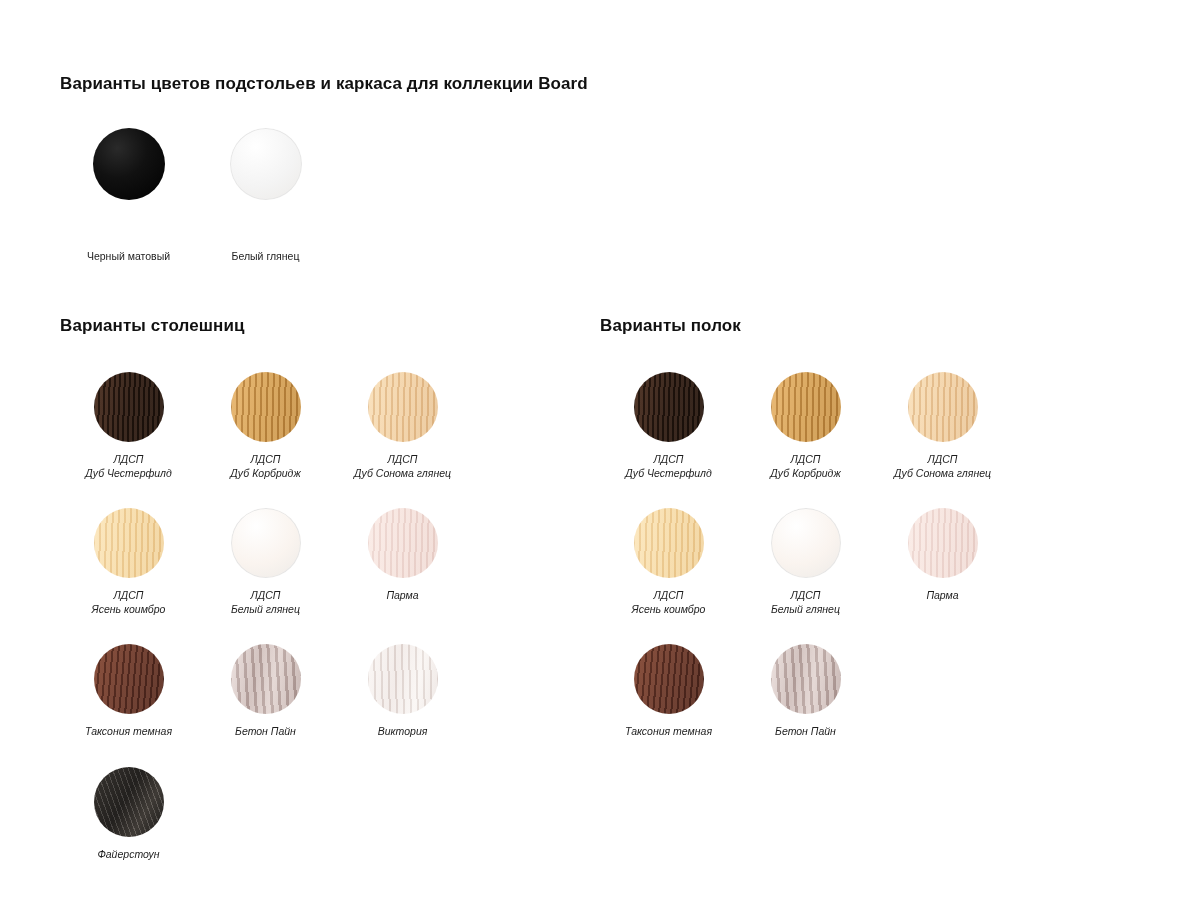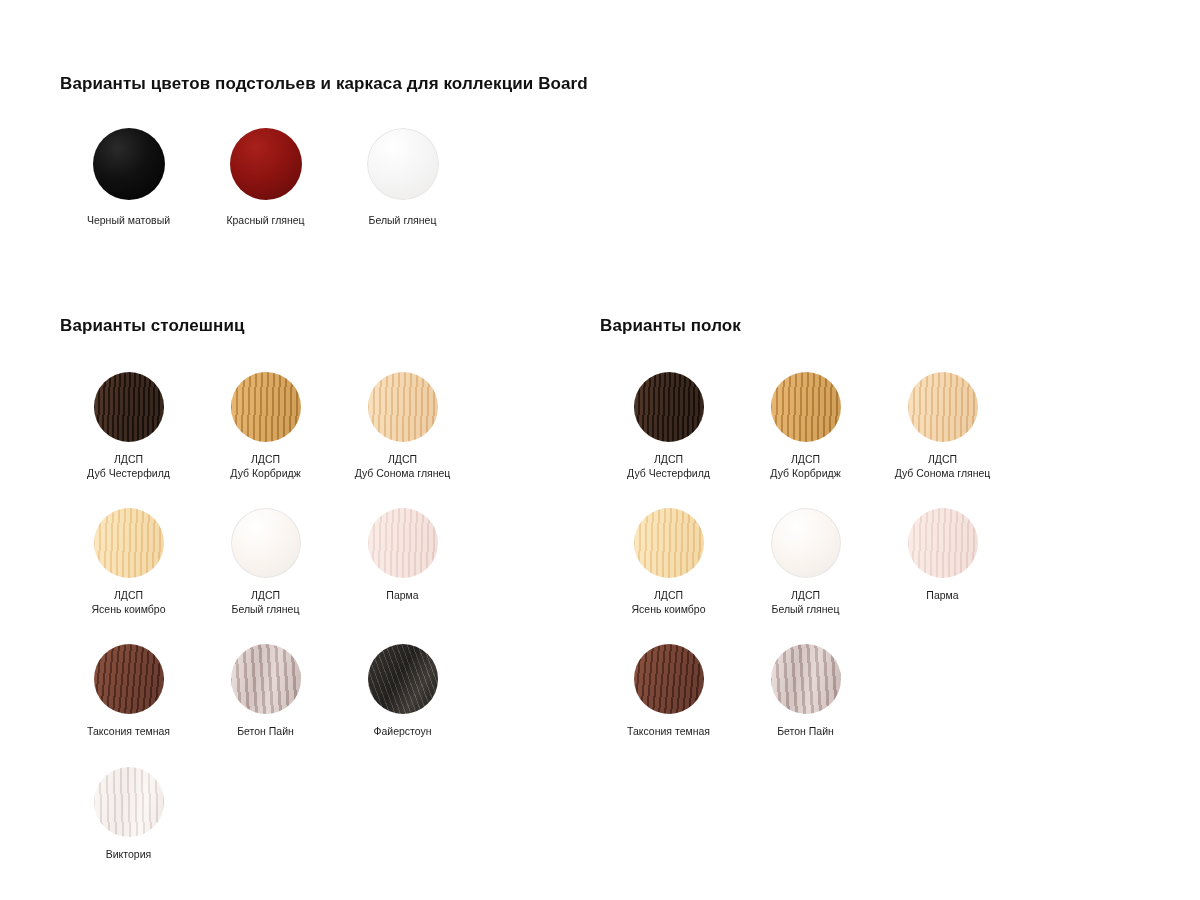--- a/index.html
+++ b/index.html
@@ -59,35 +59,36 @@
     margin-top: 13px;
     font-size: 10.5px;
     line-height: 14px;
     text-align: center;
     color: #1d1d1d;
     white-space: pre-line;
   }
   .frame-swatches {
     margin-top: 34px;
   }
-  .frame-section .swatch-cell { width: 137px; }
+  .frame-section .swatch-cell { width: 137px; gap: 36px; }
 
   
   .gallery {
     position: absolute;
     top: 294px;
     margin-top: 22px;
   }
   #tops-gallery { left: 60px; width: 520px; }
   #shelves-gallery { left: 600px; width: 520px; }
 
   .gallery-grid {
     margin-top: 36px;
     display: flex;
     flex-wrap: wrap;
+    font-style: italic;
   }
   .gallery-grid .swatch-cell {
     width: 137px;
     margin-bottom: 28px;
   }
   .gallery-grid .swatch {
     width: 70px;
     height: 70px;
   }
   .gallery-grid .swatch-label {
@@ -102,24 +103,20 @@
 <div class="page">
 
   <section class="frame-section">
     <h2 class="section-title">Варианты цветов подстольев и каркаса для коллекции Board</h2>
     <div class="swatch-row frame-swatches" id="frame-swatches">
         <div class="swatch-cell">
           <div class="swatch" style="background: radial-gradient(circle at 34% 28%, rgb(42, 42, 42) 0%, rgb(17, 17, 17) 42%, rgb(0, 0, 0) 100%) rgb(13, 13, 13);"></div>
           <div class="swatch-label">Черный матовый</div>
         </div>
         <div class="swatch-cell">
-          <div class="swatch" style="background: radial-gradient(circle at 36% 26%, rgb(168, 32, 27) 0%, rgb(141, 19, 16) 45%, rgb(94, 11, 9) 100%) rgb(141, 19, 16);"></div>
-          <div class="swatch-label">Красный глянец</div>
-        </div>
-        <div class="swatch-cell">
           <div class="swatch bordered" style="background: radial-gradient(circle at 36% 26%, rgb(255, 255, 255) 0%, rgb(244, 244, 244) 55%, rgb(236, 234, 231) 100%) rgb(244, 244, 244);"></div>
           <div class="swatch-label">Белый глянец</div>
         </div>
       </div>
   </section>
 
   <section class="gallery" id="tops-gallery">
     <h2 class="section-title">Варианты столешниц</h2>
     <div class="gallery-grid" id="tops-grid">
         <div class="swatch-cell">
@@ -153,26 +150,26 @@
         </div>
         <div class="swatch-cell">
           <div class="swatch" style="background: repeating-linear-gradient(95deg, rgba(40, 15, 8, 0.35) 0px, rgba(40, 15, 8, 0.35) 2px, rgba(200, 140, 110, 0.18) 2px, rgba(200, 140, 110, 0.18) 6px), linear-gradient(110deg, rgb(126, 69, 52) 0%, rgb(99, 53, 42) 52%, rgb(78, 40, 32) 100%) rgb(107, 58, 44);"></div>
           <div class="swatch-label">Таксония темная</div>
         </div>
         <div class="swatch-cell">
           <div class="swatch" style="background: repeating-linear-gradient(86deg, rgba(120, 100, 100, 0.22) 0px, rgba(120, 100, 100, 0.22) 3px, rgba(255, 250, 250, 0.35) 3px, rgba(255, 250, 250, 0.35) 8px), linear-gradient(100deg, rgb(229, 215, 211) 0%, rgb(189, 168, 163) 35%, rgb(216, 199, 194) 60%, rgb(169, 146, 141) 100%) rgb(201, 179, 173);"></div>
           <div class="swatch-label">Бетон Пайн</div>
         </div>
         <div class="swatch-cell">
+          <div class="swatch" style="background: repeating-linear-gradient(88deg, rgba(190, 175, 170, 0.25) 0px, rgba(190, 175, 170, 0.25) 2px, rgba(255, 253, 252, 0.5) 2px, rgba(255, 253, 252, 0.5) 7px), linear-gradient(100deg, rgb(247, 242, 239) 0%, rgb(231, 220, 216) 40%, rgb(246, 241, 238) 70%, rgb(222, 210, 205) 100%) rgb(239, 232, 228);"></div>
+          <div class="swatch-label">Виктория</div>
+        </div>
+        <div class="swatch-cell">
           <div class="swatch" style="background: repeating-linear-gradient(70deg, rgba(255, 255, 255, 0.1) 0px, rgba(255, 255, 255, 0.1) 1px, rgba(0, 0, 0, 0.25) 1px, rgba(0, 0, 0, 0.25) 5px), linear-gradient(120deg, rgb(74, 69, 64) 0%, rgb(46, 43, 40) 45%, rgb(84, 78, 72) 70%, rgb(35, 33, 31) 100%) rgb(58, 54, 50);"></div>
           <div class="swatch-label">Файерстоун</div>
-        </div>
-        <div class="swatch-cell">
-          <div class="swatch" style="background: repeating-linear-gradient(88deg, rgba(190, 175, 170, 0.25) 0px, rgba(190, 175, 170, 0.25) 2px, rgba(255, 253, 252, 0.5) 2px, rgba(255, 253, 252, 0.5) 7px), linear-gradient(100deg, rgb(247, 242, 239) 0%, rgb(231, 220, 216) 40%, rgb(246, 241, 238) 70%, rgb(222, 210, 205) 100%) rgb(239, 232, 228);"></div>
-          <div class="swatch-label">Виктория</div>
         </div>
       </div>
   </section>
 
   <section class="gallery" id="shelves-gallery">
     <h2 class="section-title">Варианты полок</h2>
     <div class="gallery-grid" id="shelves-grid">
         <div class="swatch-cell">
           <div class="swatch" style="background: repeating-linear-gradient(92deg, rgba(0, 0, 0, 0.45) 0px, rgba(0, 0, 0, 0.45) 2px, rgba(255, 255, 255, 0.05) 2px, rgba(255, 255, 255, 0.05) 5px), linear-gradient(100deg, rgb(75, 46, 31) 0%, rgb(51, 31, 20) 48%, rgb(42, 26, 17) 100%) rgb(58, 36, 25);"></div>
           <div class="swatch-label">ЛДСП

